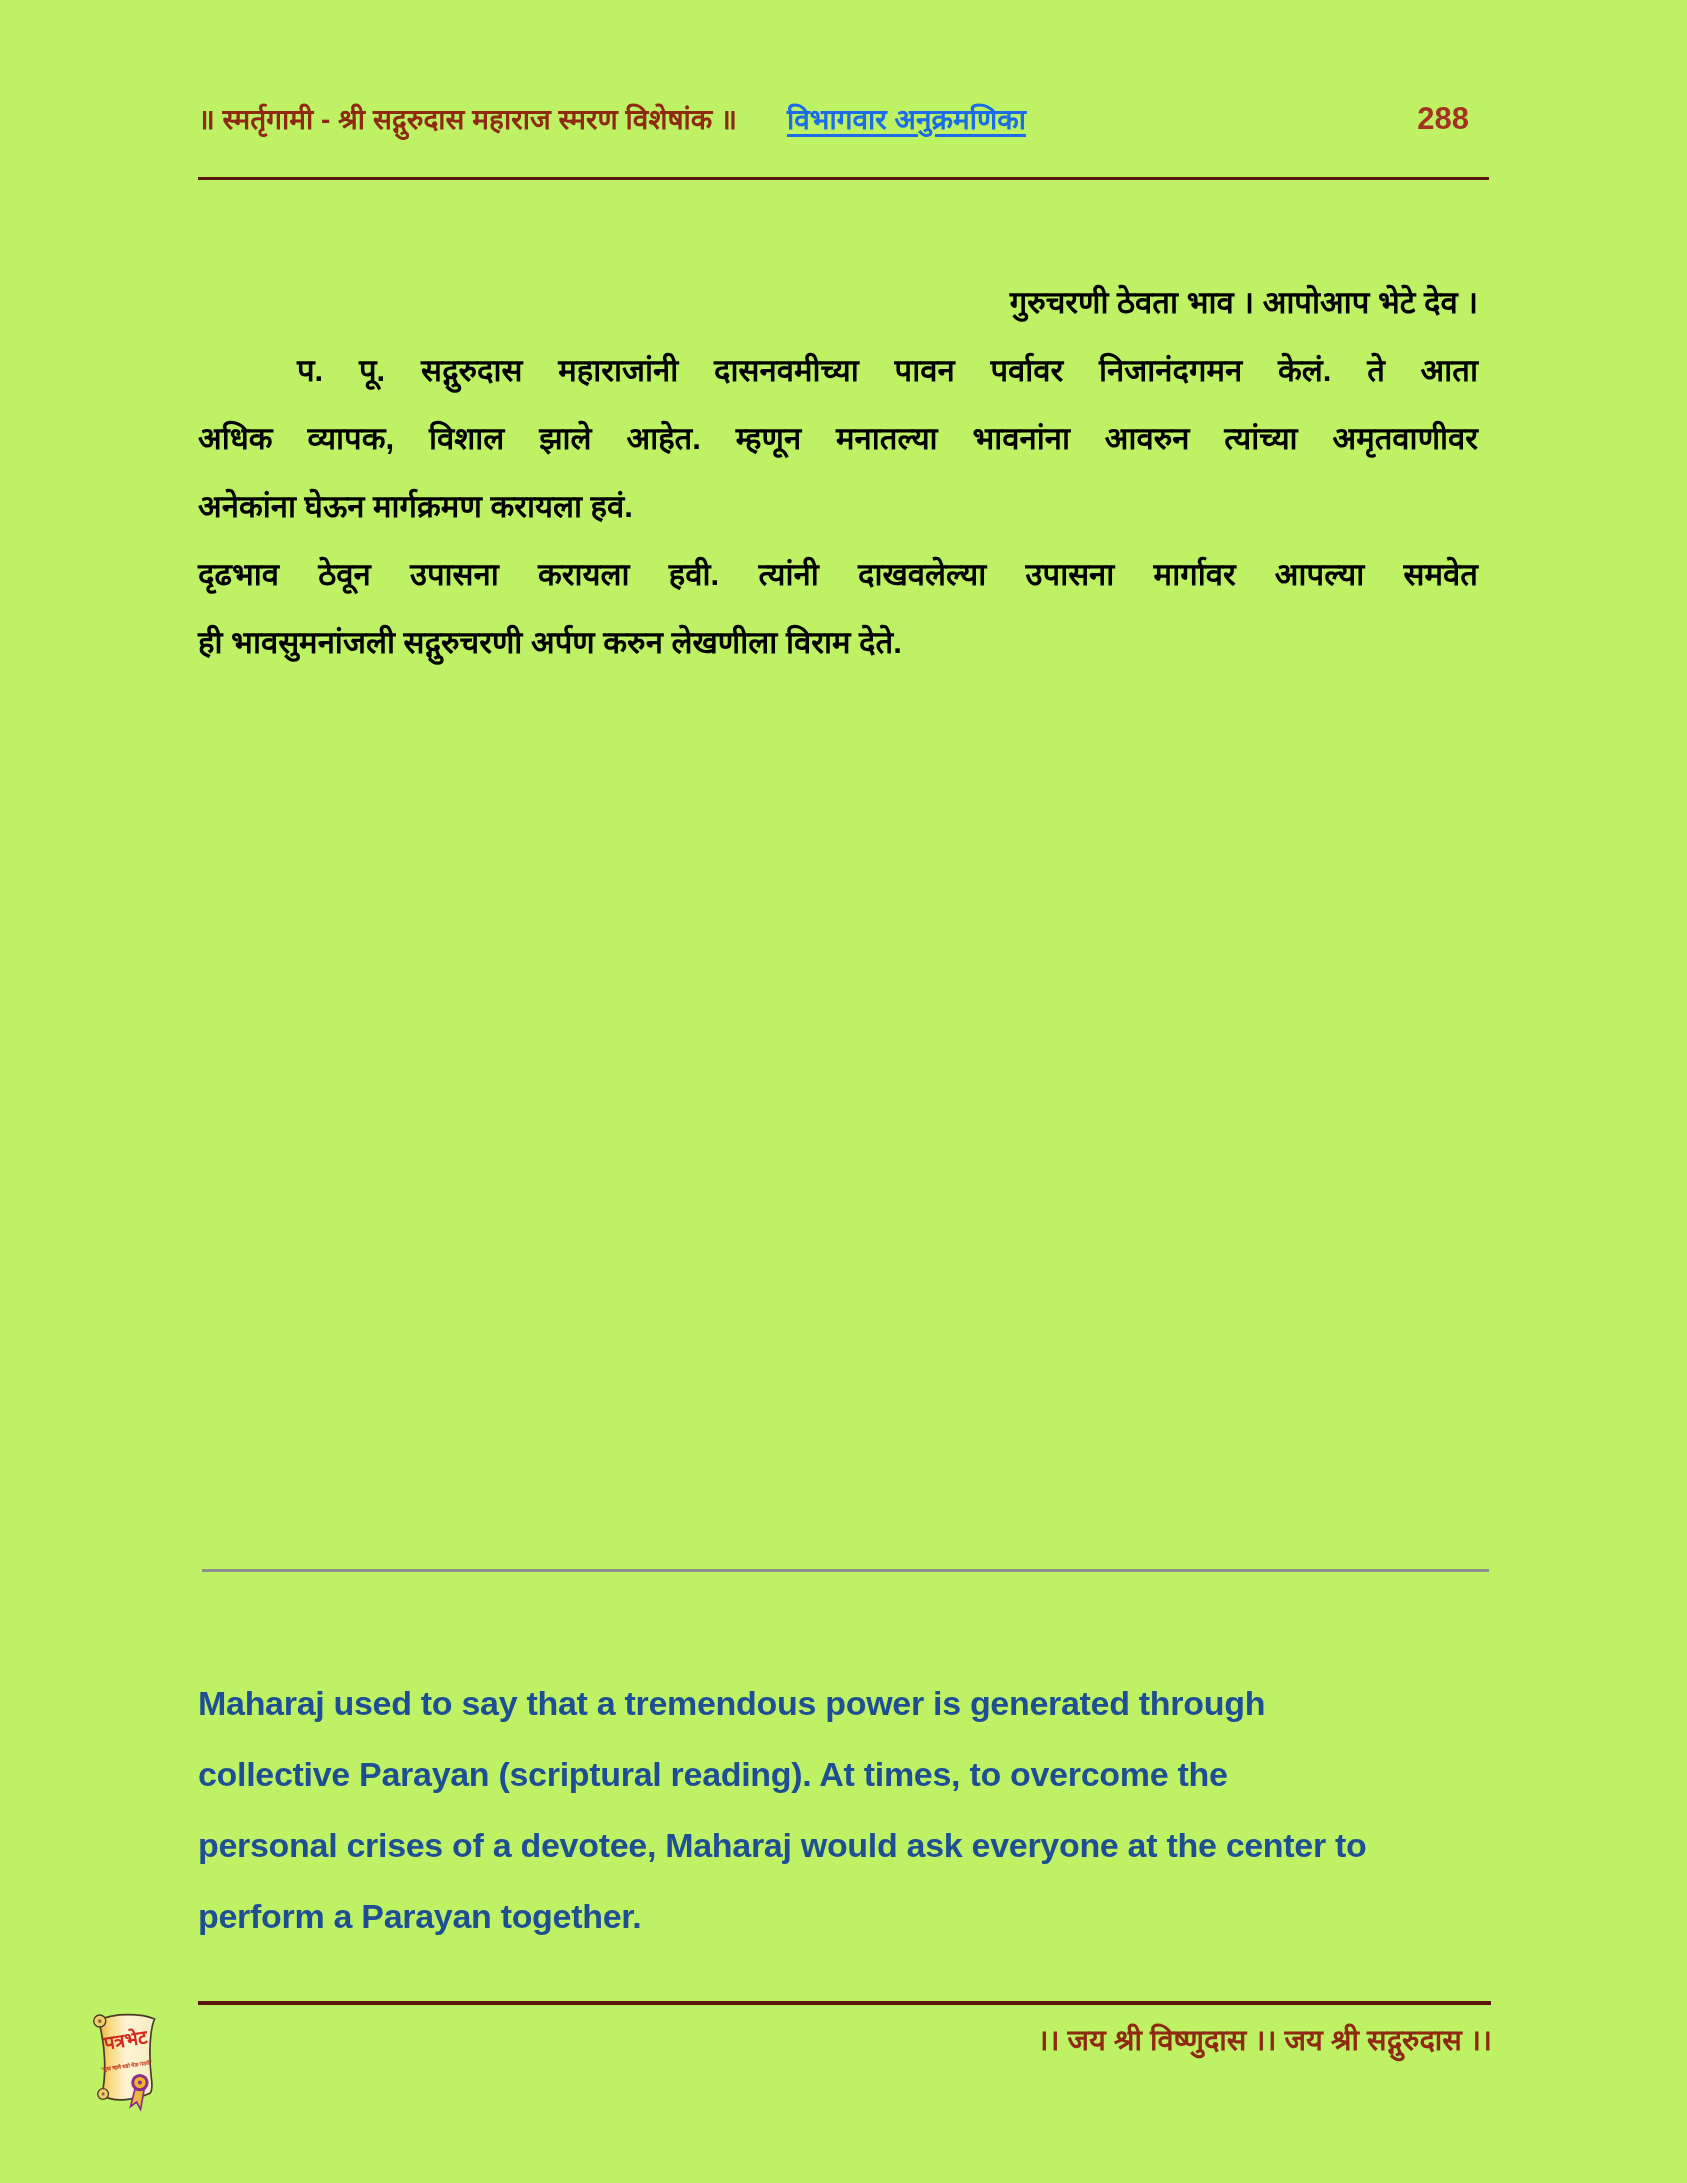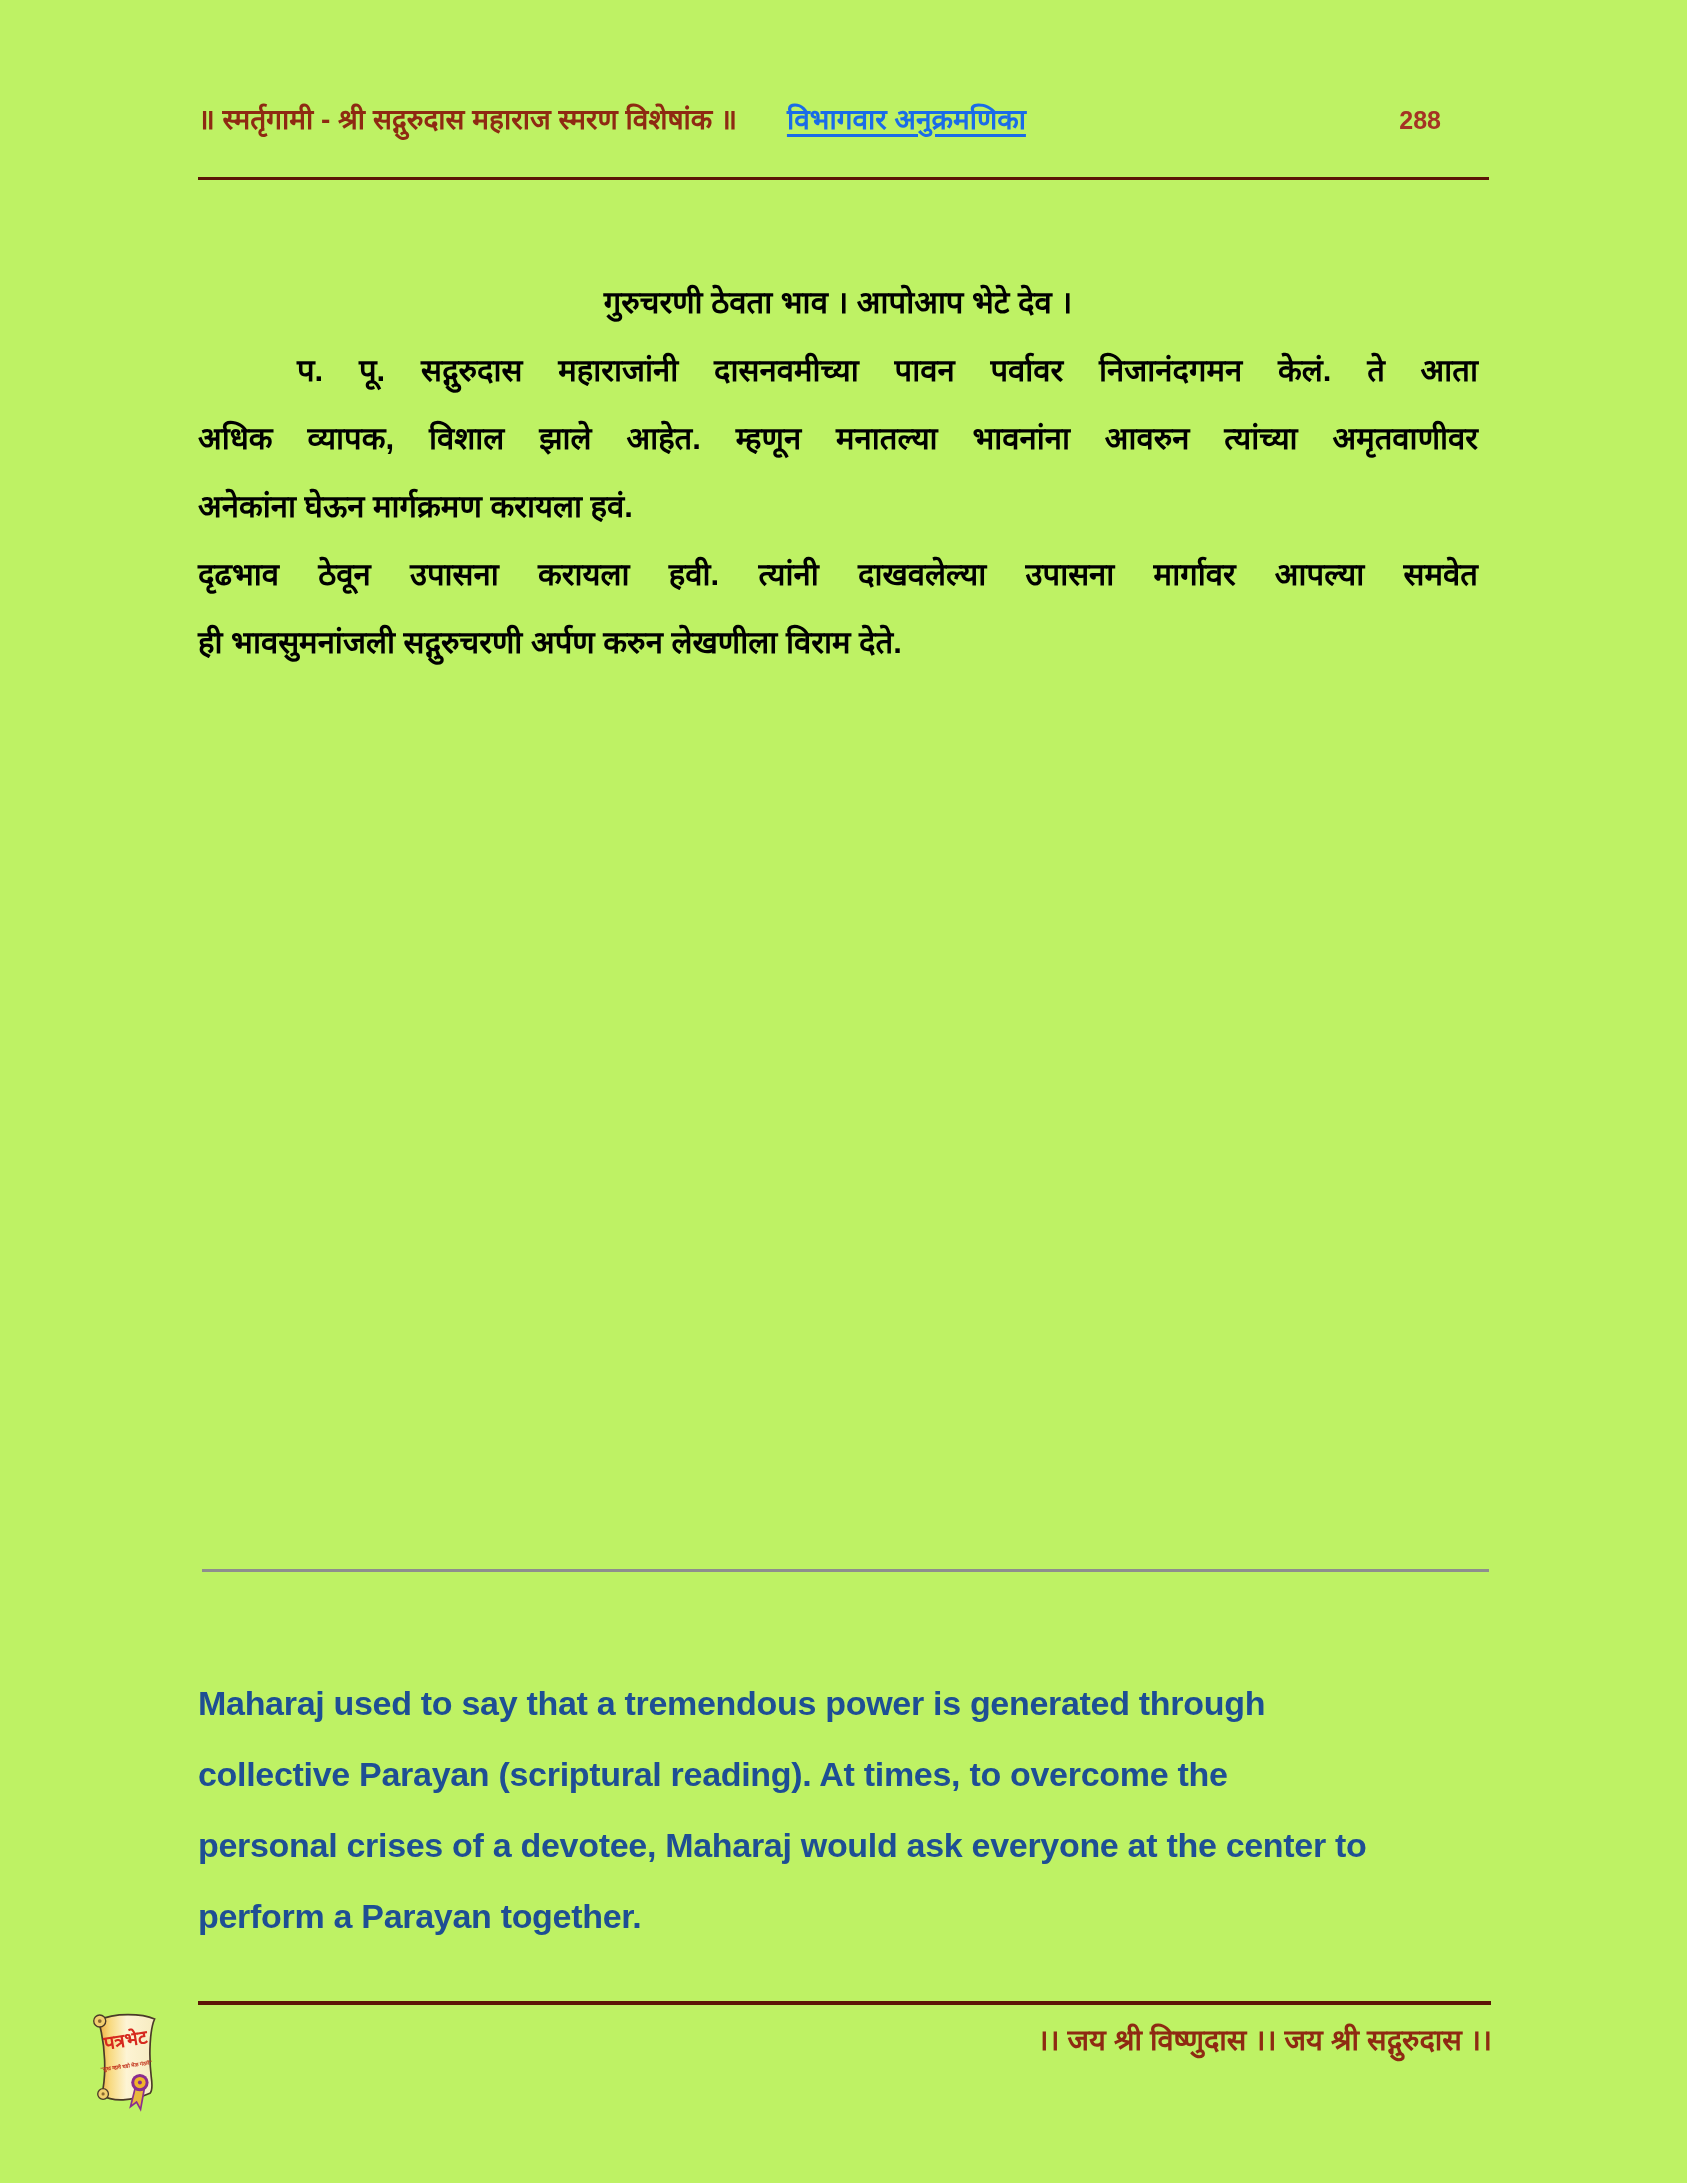--- a/index.html
+++ b/index.html
@@ -19,34 +19,34 @@
     font-size:28px;font-weight:bold;color:var(--maroon-text,#8e2a12);
     white-space:nowrap;
   }
   .header-link{
     margin-left:50px;
     font-size:28px;font-weight:bold;color:var(--link-blue,#1a6ce8);
     text-decoration:underline;text-underline-offset:5.3px;text-decoration-thickness:2.6px;
     white-space:nowrap;cursor:pointer;
   }
   .header-pagenum{
-    margin-left:auto;margin-right:48px;
-    font-size:25px;font-weight:bold;color:var(--page-number,#a53324);text-align:right;
+    margin-left:auto;margin-right:20px;
+    font-size:31px;font-weight:bold;color:var(--page-number,#a53324);text-align:right;
   }
   .rule-top{
     position:absolute;left:198px;top:177px;width:1291px;height:3.3px;
     background:var(--rule,#5c1606);
   }
   
   .deva-body{
     position:absolute;left:198px;top:269px;width:1280px;
     font-size:31px;color:#000;font-weight:600;
   }
   .deva-line{height:68px;line-height:68px;white-space:nowrap;}
-  .deva-center{text-align:center;}
+  .deva-center{text-align:right;}
   .deva-just{text-align:justify;text-align-last:justify;}
   .deva-indent{padding-left:99px;}
   
   .gray-rule{
     position:absolute;left:202px;top:1569px;width:1287px;height:3.3px;
     background:var(--gray-rule,#8e8e8e);
   }
   
   .english-note{
     position:absolute;left:198px;top:1668px;width:1290px;

